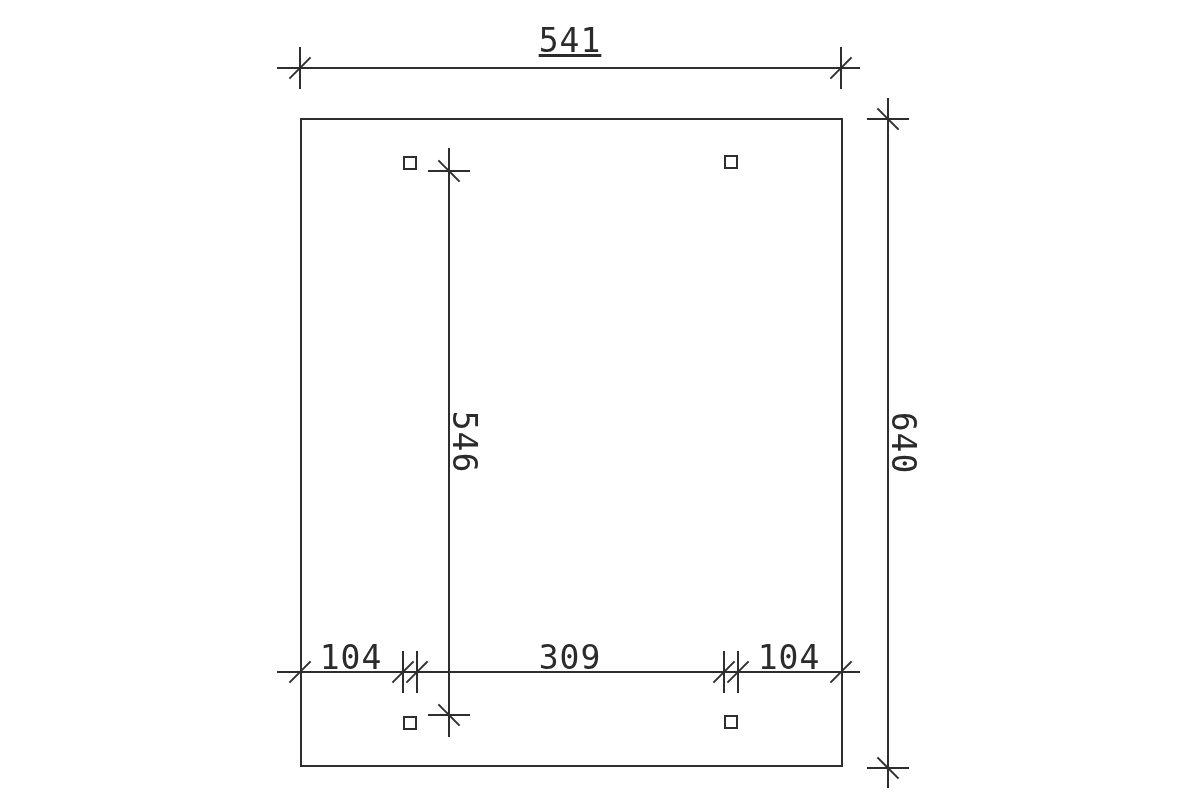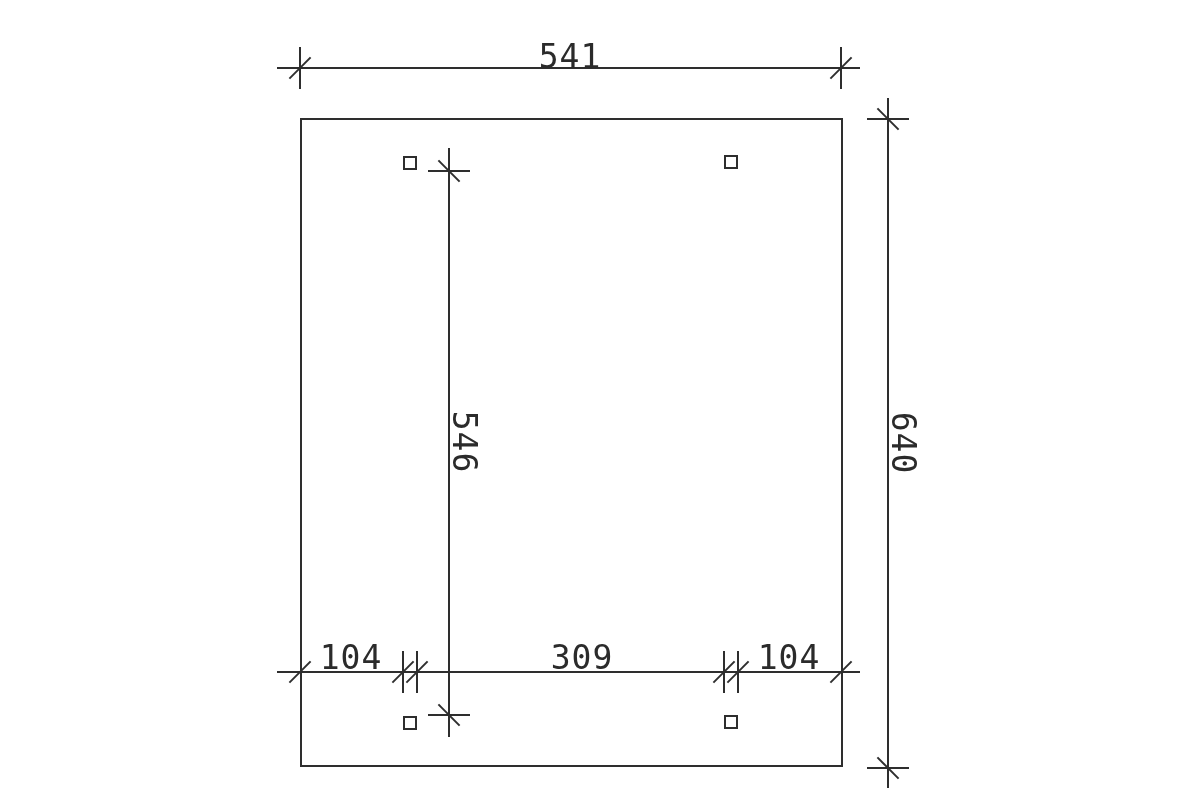--- a/index.html
+++ b/index.html
@@ -84,21 +84,21 @@
   <div class="post" style="left:403px; top:156px;"></div>
   <div class="post" style="left:724px; top:155px;"></div>
   <div class="post" style="left:403px; top:716px;"></div>
   <div class="post" style="left:724px; top:715px;"></div>
 
   <div class="ln hline" style="left:277px; top:67px; width:583px;"></div>
   <div class="stub-v" style="left:300px; top:68px;"></div>
   <div class="stub-v" style="left:841px; top:68px;"></div>
   <div class="slash fwd" style="left:300px; top:68px;"></div>
   <div class="slash fwd" style="left:841px; top:68px;"></div>
-  <div class="dim-label h-center" style="left:570px; top:40px;">541</div>
+  <div class="dim-label h-center" style="left:570px; top:24px;text-decoration:underline;">541</div>
 
   <div class="ln vline" style="left:887px; top:98px; height:690px;"></div>
   <div class="stub-h" style="left:888px; top:119px;"></div>
   <div class="stub-h" style="left:888px; top:768px;"></div>
   <div class="slash back" style="left:888px; top:119px;"></div>
   <div class="slash back" style="left:888px; top:768px;"></div>
   <div class="dim-label rot" style="left:904px; top:443px;">640</div>
 
   <div class="ln vline" style="left:448px; top:148px; height:589px;"></div>
   <div class="stub-h" style="left:449px; top:171px;"></div>
@@ -115,16 +115,16 @@
   <div class="stub-v" style="left:738px; top:672px;"></div>
 
   <div class="slash fwd" style="left:300px; top:672px;"></div>
   <div class="slash fwd" style="left:403px; top:672px;"></div>
   <div class="slash fwd" style="left:417px; top:672px;"></div>
   <div class="slash fwd" style="left:724px; top:672px;"></div>
   <div class="slash fwd" style="left:738px; top:672px;"></div>
   <div class="slash fwd" style="left:841px; top:672px;"></div>
 
   <div class="dim-label h-center" style="left:351px; top:641px;">104</div>
-  <div class="dim-label h-center" style="left:582px; top:641px;">309</div>
+  <div class="dim-label h-center" style="left:570px; top:641px;">309</div>
   <div class="dim-label h-center" style="left:789px; top:641px;">104</div>
 
 </div>
 
 </body></html>

